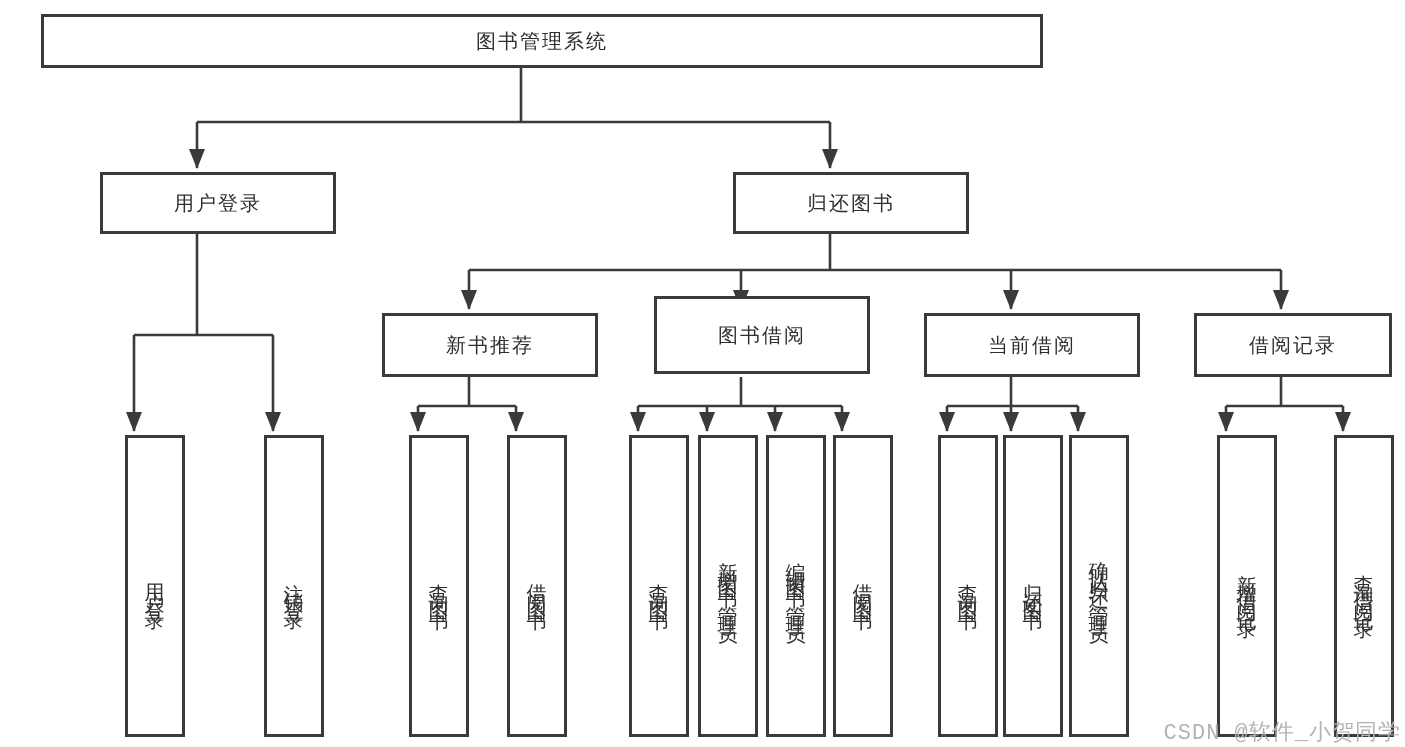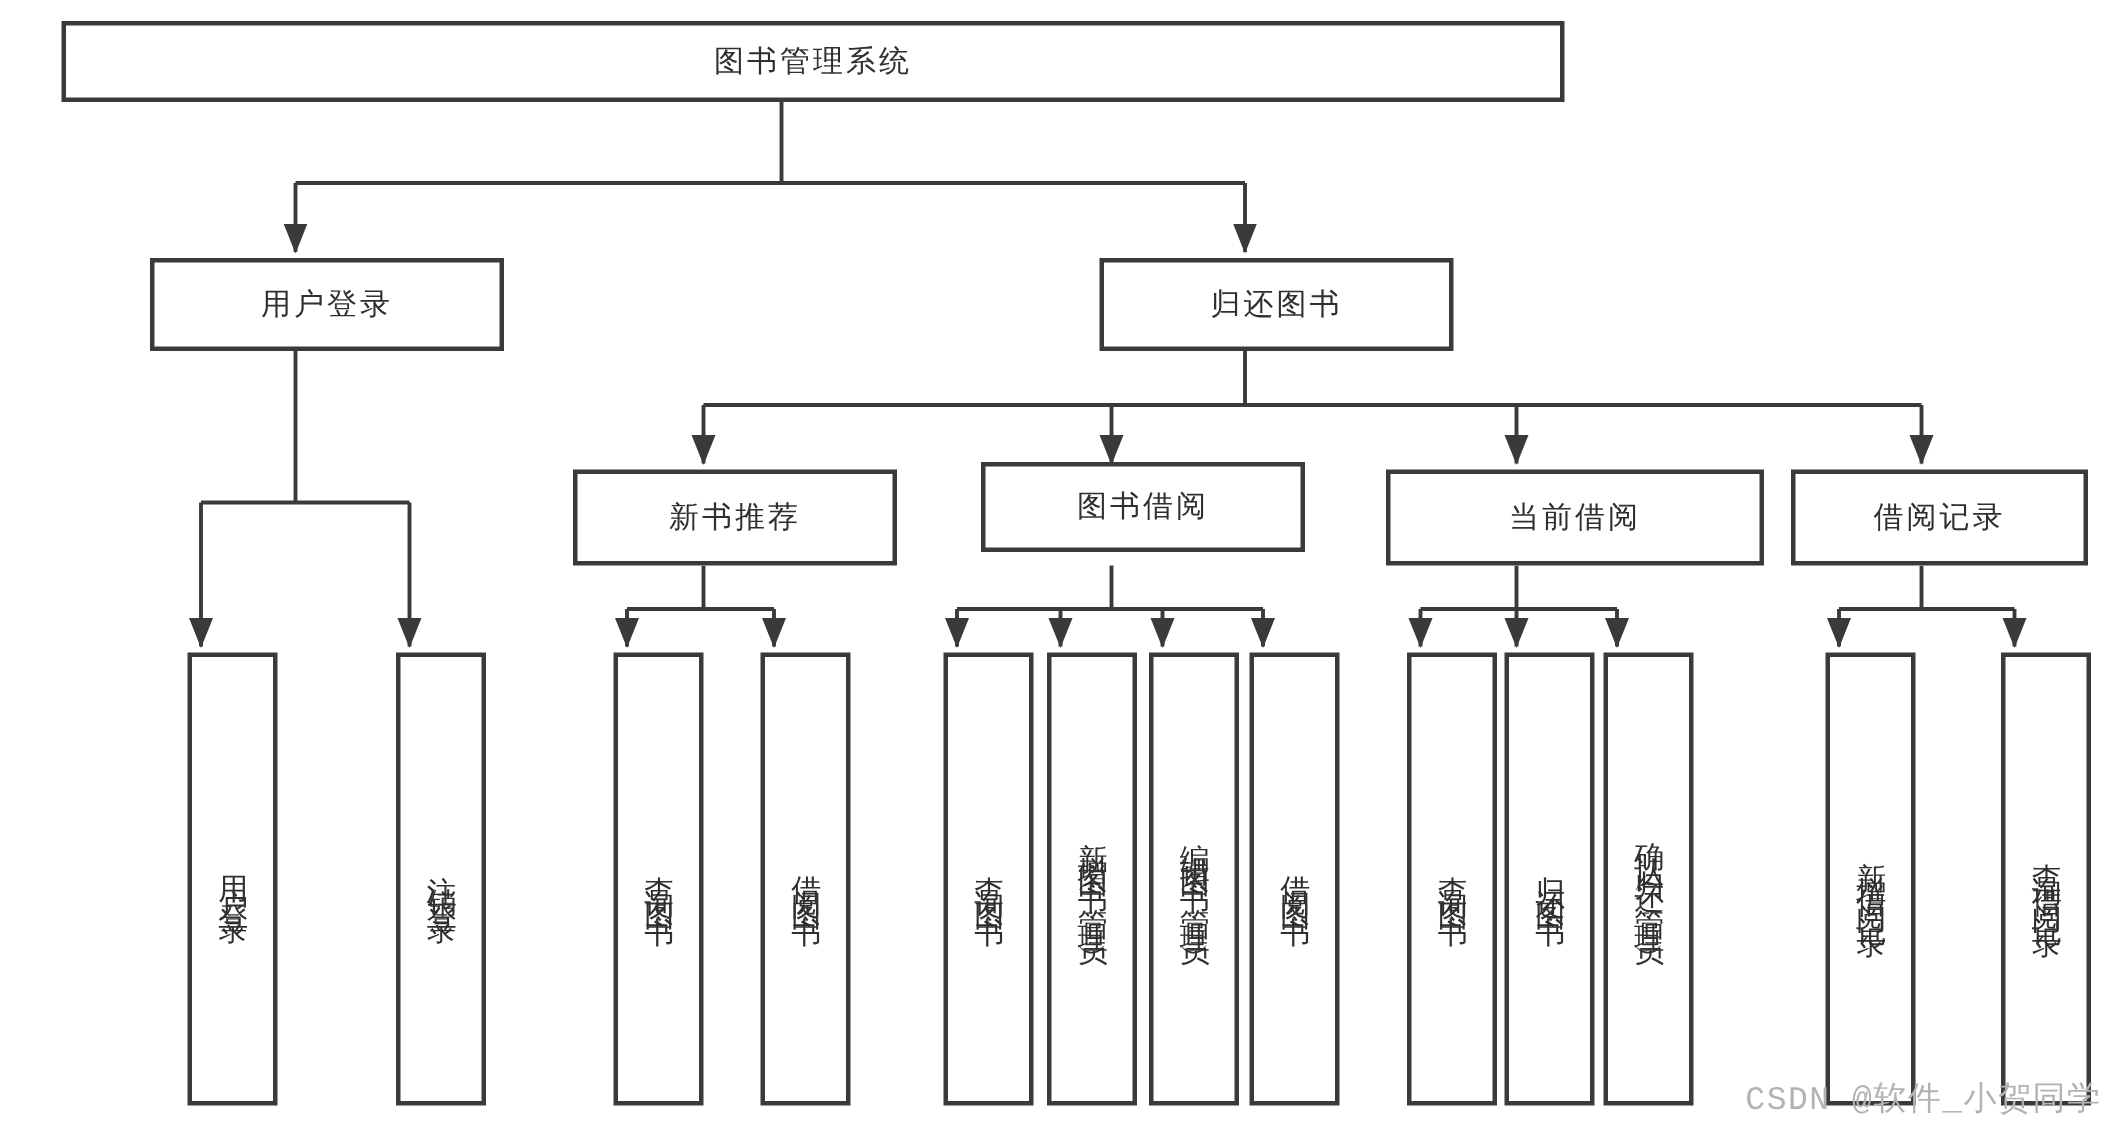--- a/index.html
+++ b/index.html
@@ -106,24 +106,24 @@
   <div class="box h" style="left:79px;top:172px;width:236px;height:62px">
     <span>用户登录</span>
   </div>
   <div class="box h" style="left:712px;top:172px;width:236px;height:62px">
     <span>归还图书</span>
   </div>
 
   <div class="box h" style="left:361px;top:313px;width:216px;height:64px">
     <span>新书推荐</span>
   </div>
-  <div class="box h" style="left:633px;top:308px;width:216px;height:60px">
+  <div class="box h" style="left:633px;top:296px;width:216px;height:78px">
     <span>图书借阅</span>
   </div>
-  <div class="box h" style="left:903px;top:313px;width:252px;height:64px">
+  <div class="box h" style="left:903px;top:313px;width:216px;height:64px">
     <span>当前借阅</span>
   </div>
   <div class="box h" style="left:1173px;top:313px;width:198px;height:64px">
     <span>借阅记录</span>
   </div>
 
   <div class="box v" style="left:104px;top:435px;width:60px;height:302px">
     <span>用户登录</span>
   </div>
   <div class="box v" style="left:243px;top:435px;width:60px;height:302px">

